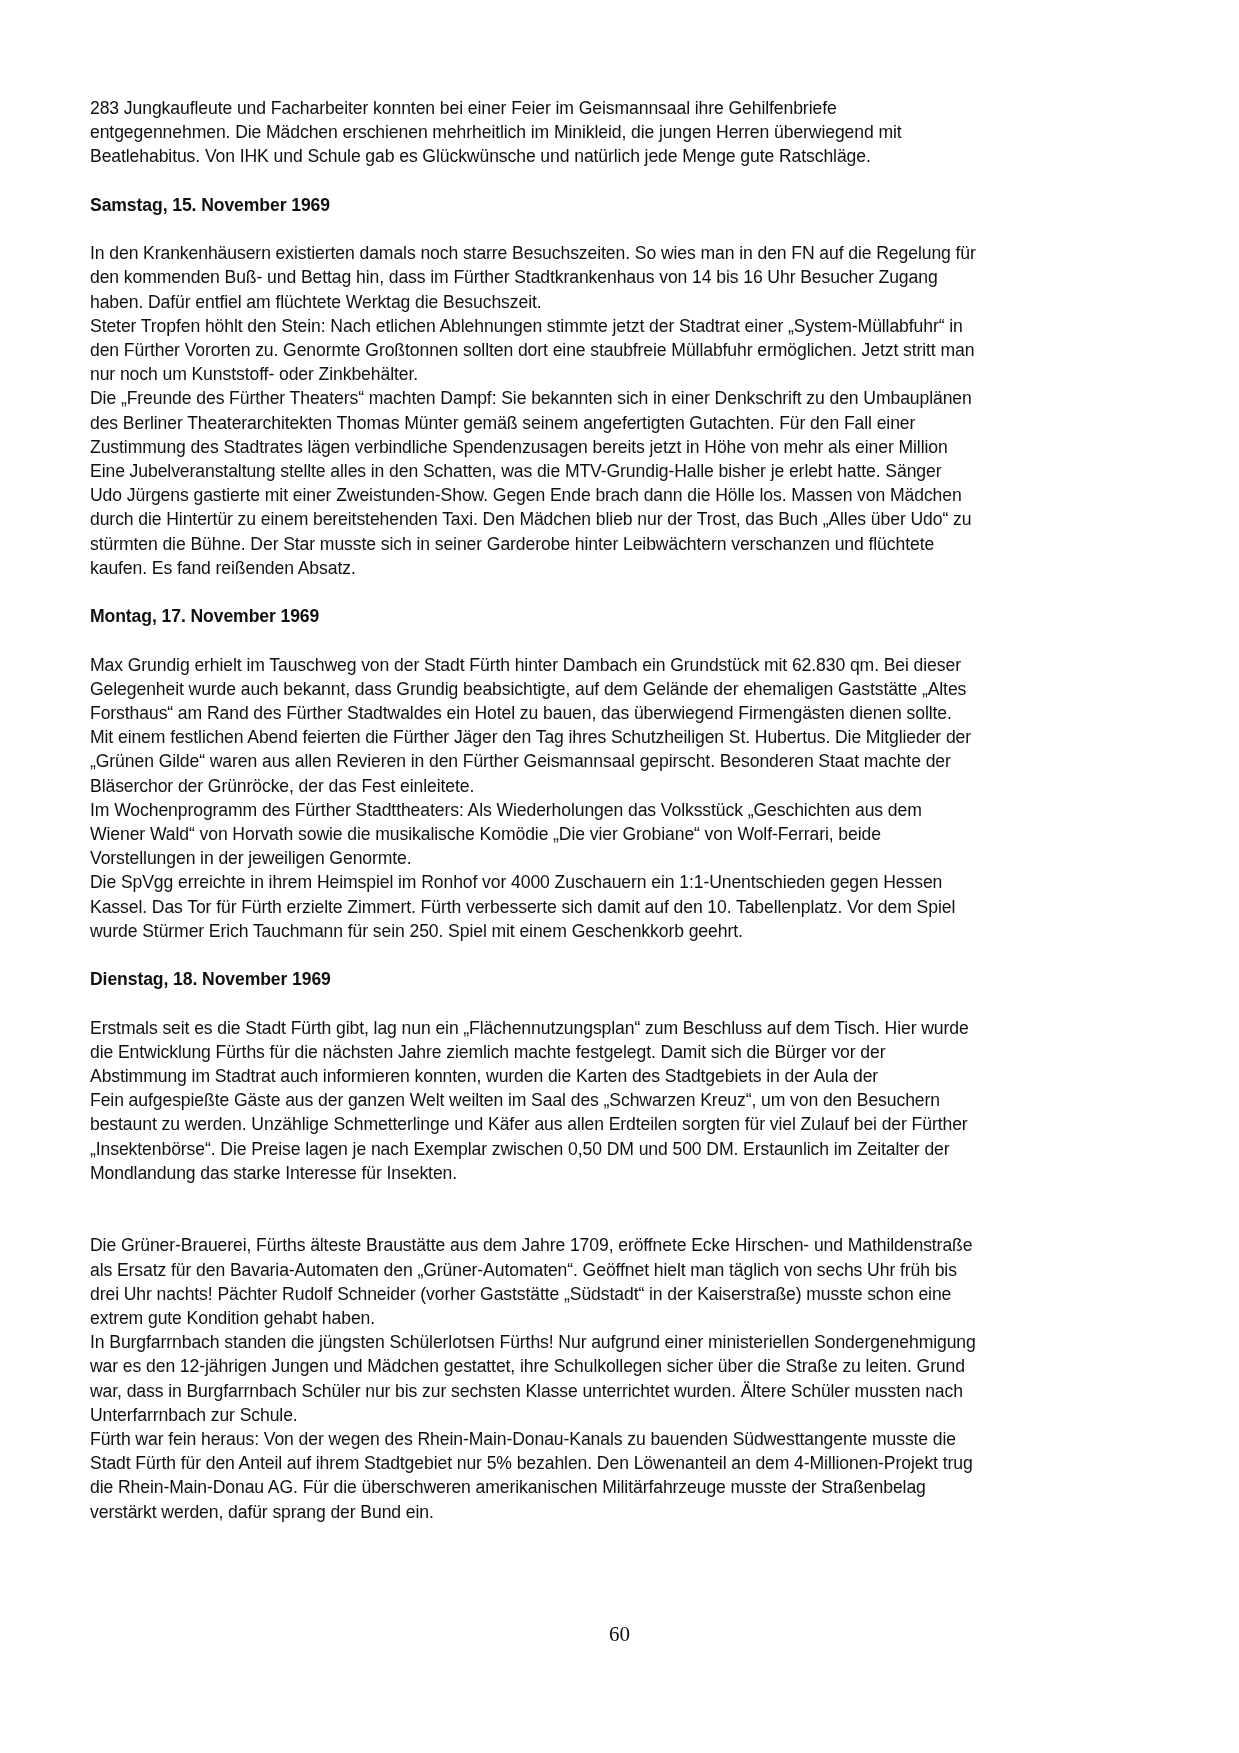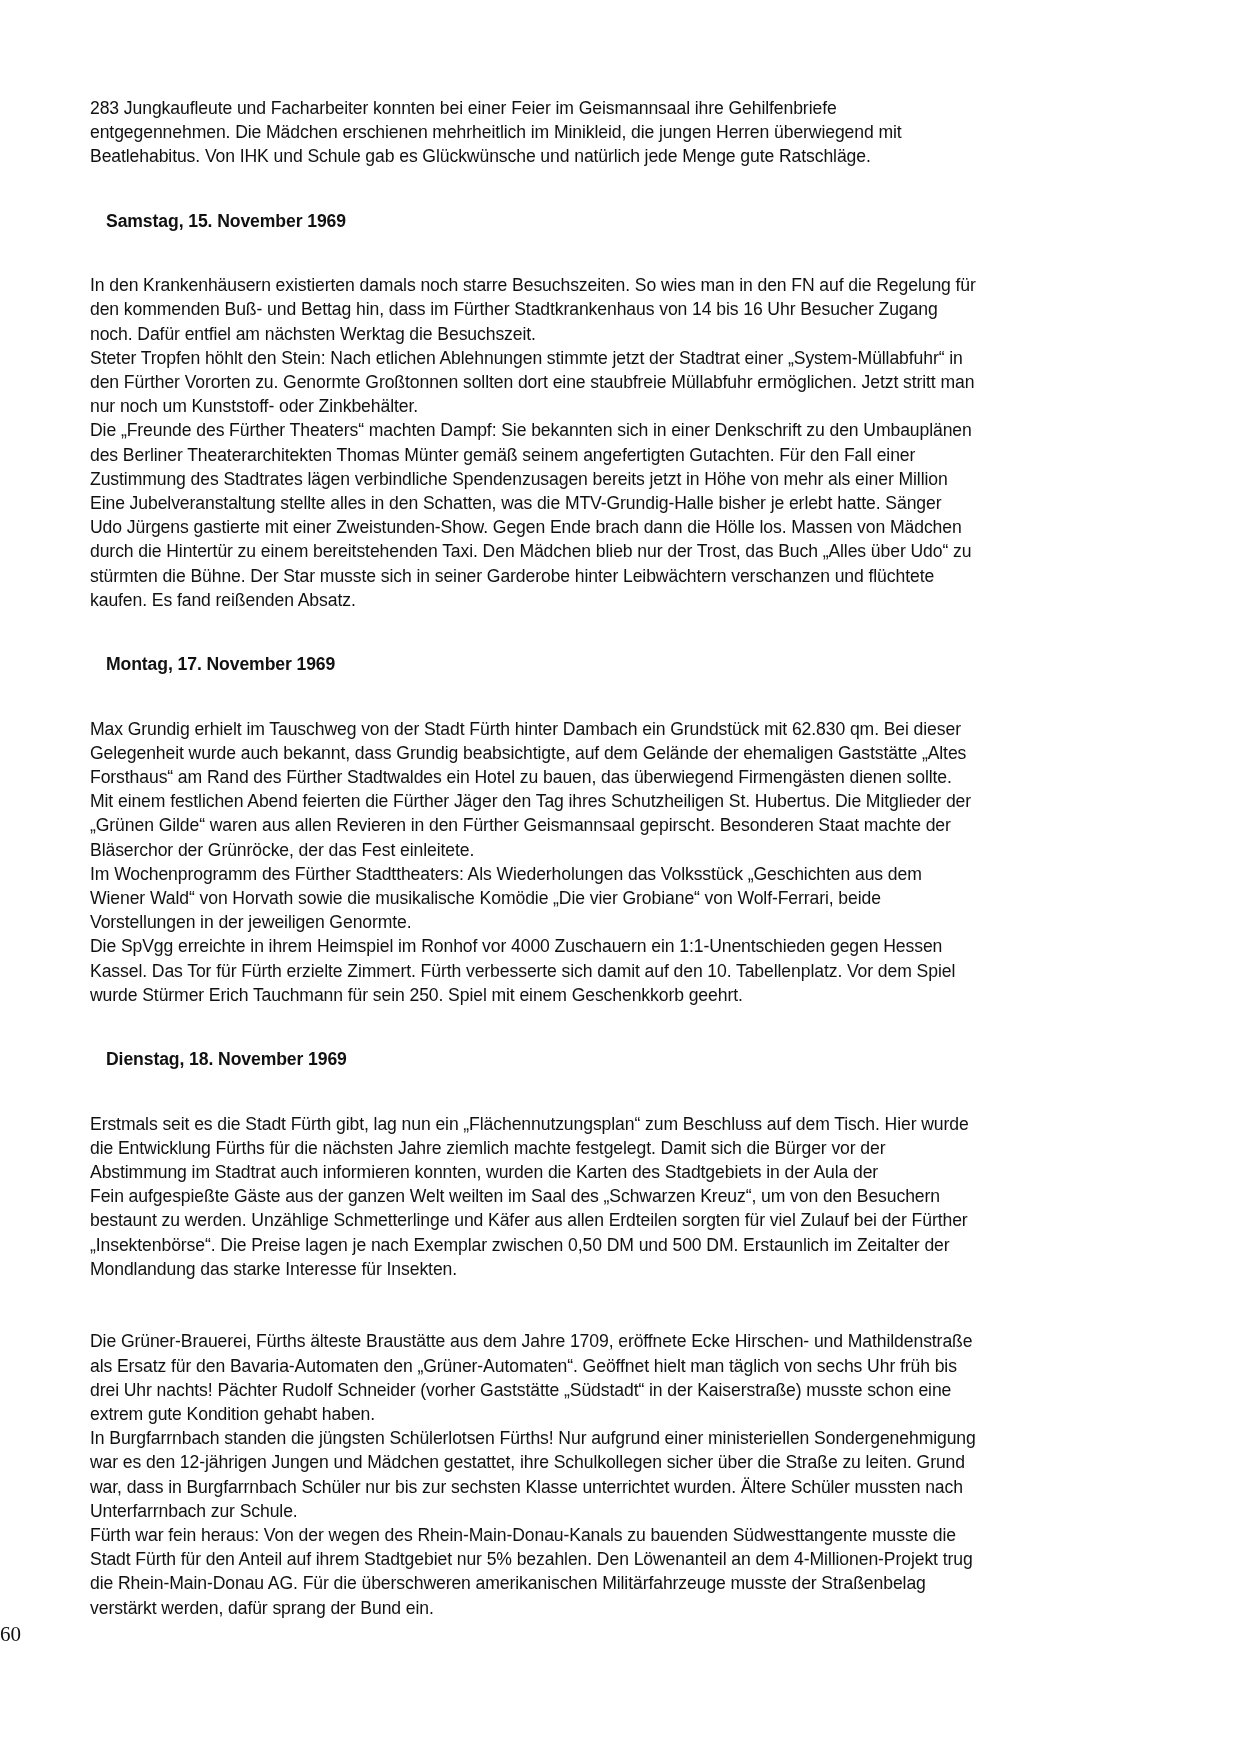--- a/index.html
+++ b/index.html
@@ -27,30 +27,31 @@
     .para {
       margin: 0;
       white-space: normal;
     }
     .line {
       display: block;
       white-space: nowrap;
     }
     .heading {
       font-weight: bold;
-      margin: 16px;
+      margin: 0;
     }
     .gap {
       height: 24.2px;
     }
     .page-number {
       position: absolute;
       left: 0;
       width: 1239px;
       top: 1622px;
+      text-align: center;
       font-family: "Liberation Serif", serif;
       font-size: 21px;
       color: #111111;
     }
   </style>
 </head>
 <body>
 
 <div class="page">
 
@@ -61,21 +62,21 @@
   </div>
 
   <div class="gap"></div>
 
   <div>
     <div class="heading">Samstag, 15. November 1969</div>
     <div class="gap"></div>
     <div class="para">
       <span class="line">In den Krankenhäusern existierten damals noch starre Besuchszeiten. So wies man in den FN auf die Regelung für</span>
       <span class="line">den kommenden Buß- und Bettag hin, dass im Fürther Stadtkrankenhaus von 14 bis 16 Uhr Besucher Zugang</span>
-      <span class="line">noch. Dafür entfiel am nächsten Werktag die Besuchszeit.</span>
+      <span class="line">haben. Dafür entfiel am flüchtete Werktag die Besuchszeit.</span>
     </div>
     <div class="para">
       <span class="line">Steter Tropfen höhlt den Stein: Nach etlichen Ablehnungen stimmte jetzt der Stadtrat einer „System-Müllabfuhr“ in</span>
       <span class="line">den Fürther Vororten zu. Genormte Großtonnen sollten dort eine staubfreie Müllabfuhr ermöglichen. Jetzt stritt man</span>
       <span class="line">nur noch um Kunststoff- oder Zinkbehälter.</span>
     </div>
     <div class="para">
       <span class="line">Die „Freunde des Fürther Theaters“ machten Dampf: Sie bekannten sich in einer Denkschrift zu den Umbauplänen</span>
       <span class="line">des Berliner Theaterarchitekten Thomas Münter gemäß seinem angefertigten Gutachten. Für den Fall einer</span>
       <span class="line">Zustimmung des Stadtrates lägen verbindliche Spendenzusagen bereits jetzt in Höhe von mehr als einer Million</span>

